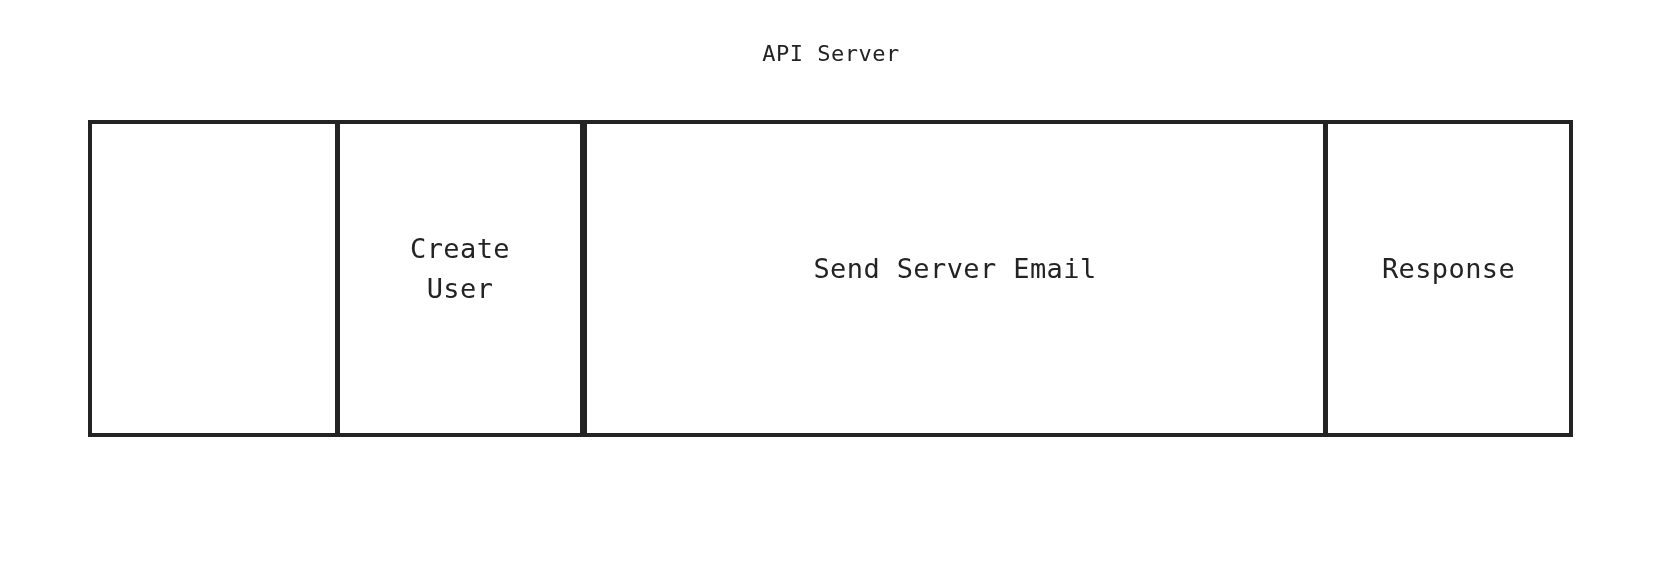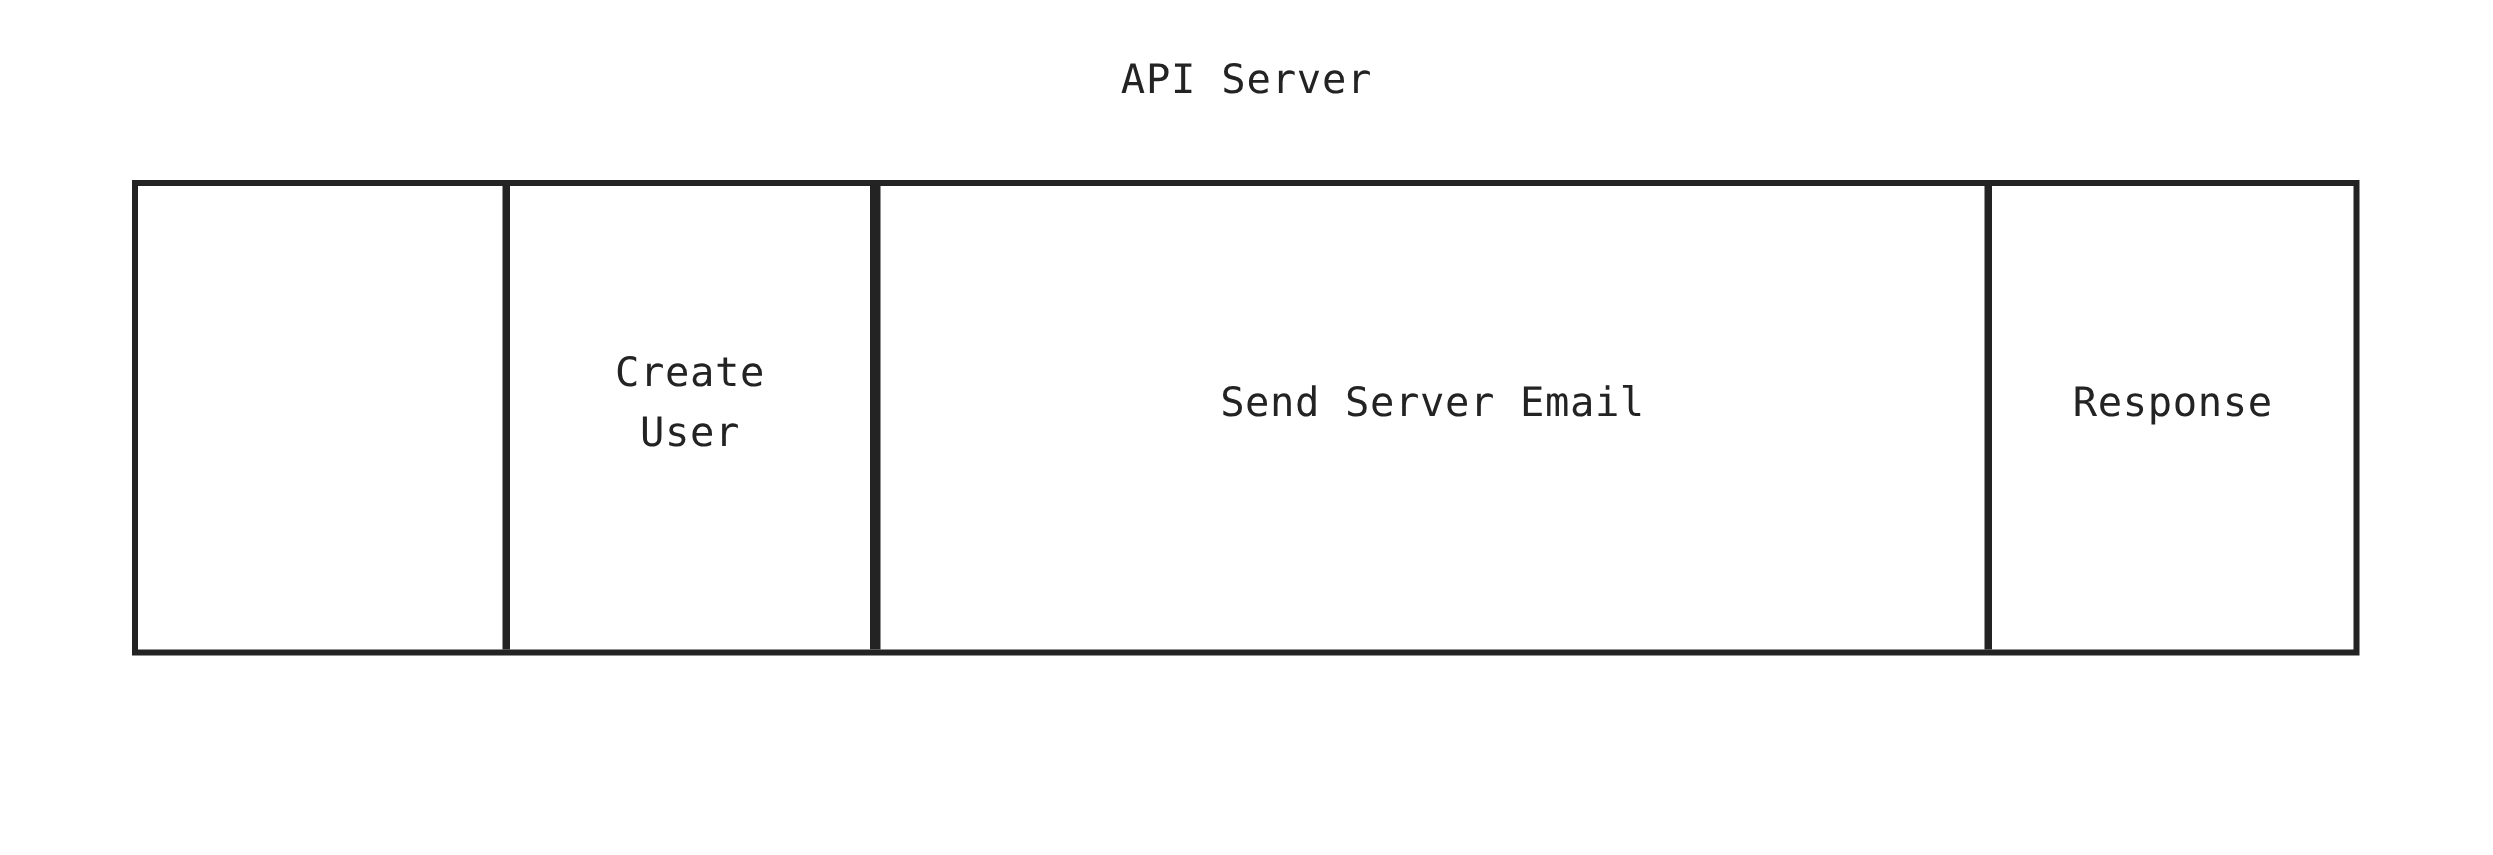--- a/index.html
+++ b/index.html
@@ -19,21 +19,21 @@
   }
 
   
   .diagram-title {
     position: absolute;
     left: 0;
     top: 36px;
     width: 1662px;
     text-align: center;
     font-family: "DejaVu Sans Mono", "Liberation Mono", monospace;
-    font-size: 27px;
+    font-size: 22px;
     line-height: 36px;
     letter-spacing: 0.5px;
     color: #232323;
     white-space: pre;
   }
 
   
   .bar {
     position: absolute;
     left: 88px;

